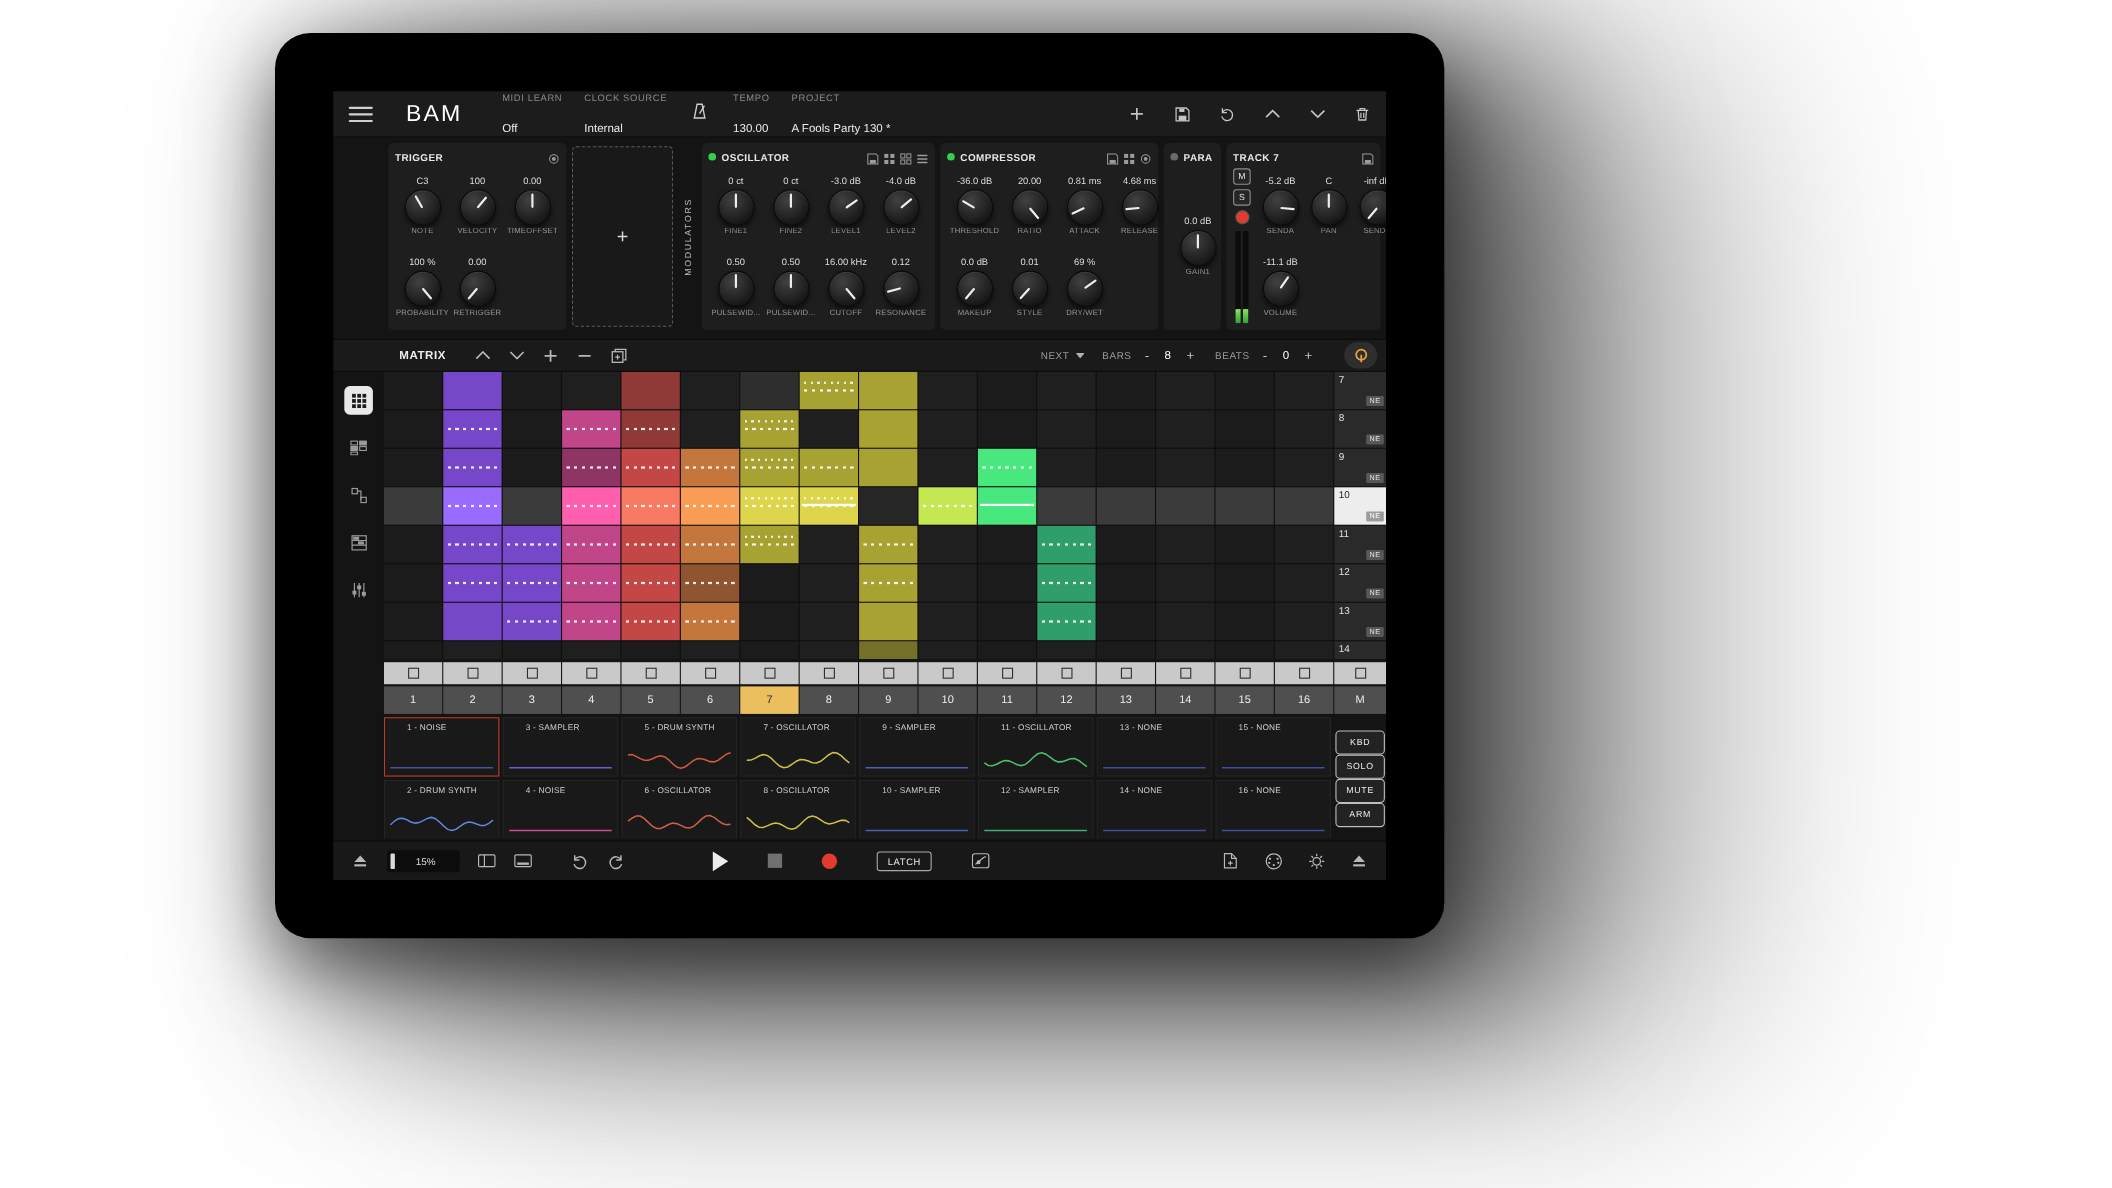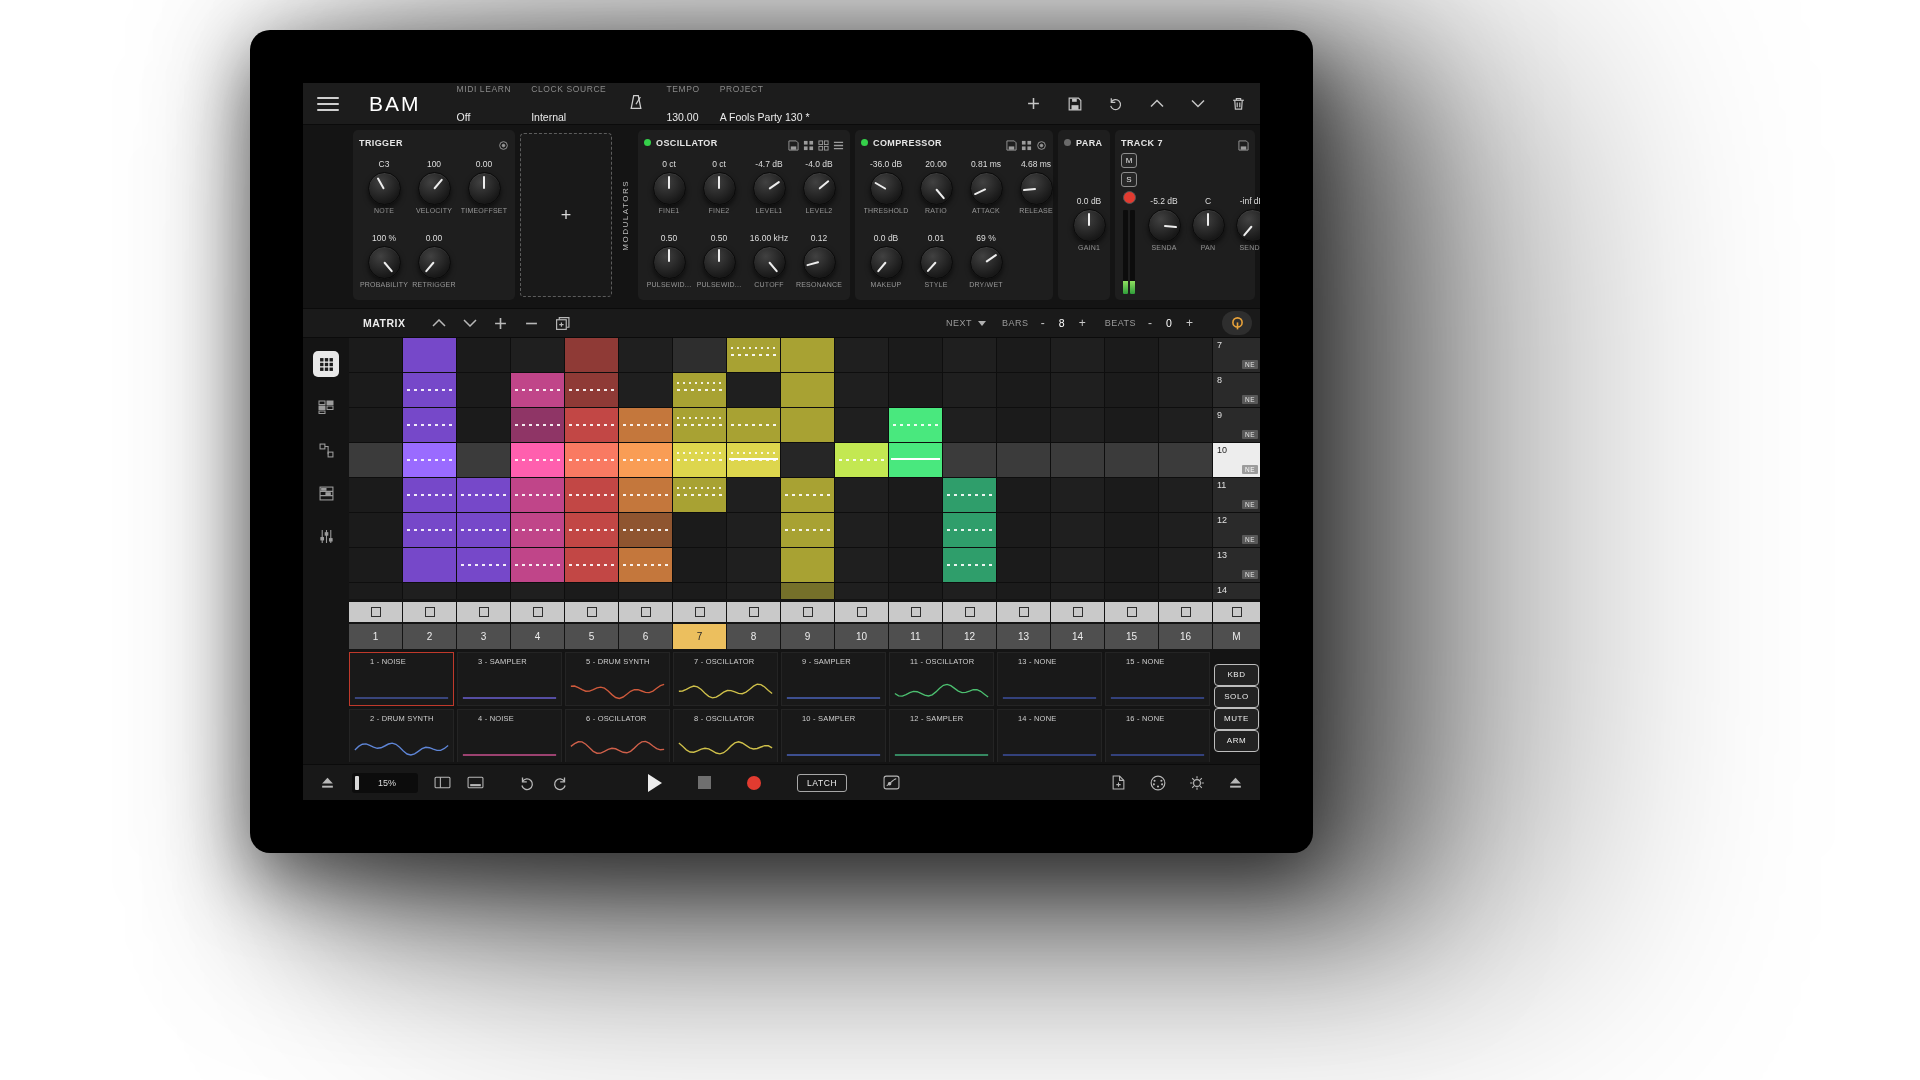--- a/index.html
+++ b/index.html
@@ -1,18 +1,18 @@
 <!DOCTYPE html>
 <html><head>
 <meta charset="utf-8">
 <style>
   *{box-sizing:border-box;margin:0;padding:0}
   html,body{width:1920px;height:1080px;background:#ffffff;font-family:"Liberation Sans",sans-serif;overflow:hidden}
   .stage{position:relative;width:1920px;height:1080px}
-  .device-frame{position:absolute;left:250px;top:30px;width:1063px;height:823px;background:#000;border-radius:20px;padding:53px;
+  .device-frame{position:absolute;left:250px;top:30px;width:1063px;height:823px;background:#000;border-radius:32px;padding:53px;
     box-shadow:60px 40px 140px 30px rgba(0,0,0,.50), 200px 60px 260px 40px rgba(0,0,0,.35), 0 25px 70px rgba(0,0,0,.5);}
   .app{width:957px;height:717px;background:#141414;display:flex;flex-direction:column;overflow:hidden;color:#ddd}
 
   
   .topbar{height:42px;background:#1c1c1c;display:flex;align-items:center;padding:0 14px;gap:20px;border-bottom:1px solid #0b0b0b;flex:none}
   .hamburger{width:22px;display:flex;flex-direction:column;gap:4px;cursor:pointer}
   .hamburger span{height:2px;background:#cfcfcf;border-radius:1px}
   .logo{font-size:21px;color:#fff;letter-spacing:2px;margin:0 16px 0 10px;font-weight:400}
   .tb-field{display:flex;flex-direction:column;gap:17px}
   .tb-label{font-size:8.5px;color:#8a8a8a;letter-spacing:.6px}
@@ -46,21 +46,21 @@
   .panel.comp{width:198px}.panel.comp .kgrid{grid-template-columns:repeat(4,1fr)}
   .panel.para{width:52px;overflow:hidden}.panel.para .kgrid{grid-template-columns:1fr}
   .panel.track7{width:140px;margin-left:auto}
   .t7-body{display:flex;gap:5px;flex:1}
   .t7-strip{width:20px;display:flex;flex-direction:column;align-items:center;gap:4px;padding-top:2px}
   .ms-btn{width:16px;height:15px;border:1px solid #8d8d8d;border-radius:3px;color:#e2e2e2;font-size:8px;display:flex;align-items:center;justify-content:center;background:#262626;cursor:pointer}
   .rec-dot{width:13px;height:13px;border-radius:50%;background:#e23b30;border:1px solid #555;cursor:pointer;flex:none}
   .meter{display:flex;gap:2px;flex:1;padding:2px 0}
   .mbar{width:5px;background:#0c0c0c;border-radius:1px;position:relative;overflow:hidden;height:100%}
   .mbar::after{content:"";position:absolute;bottom:0;left:0;right:0;height:16%;background:linear-gradient(#8fe060,#2f9e3a)}
-  .panel.track7 .kgrid{grid-template-columns:repeat(4,1fr);flex:1}
+  .panel.track7 .kgrid{grid-template-columns:repeat(3,1fr);flex:1}
   .panel.track7 .kcell{width:44px}
 
   
   .mtoolbar{height:30px;flex:none;background:#1a1a1a;display:flex;align-items:center;padding:0 8px 0 60px;gap:16px;border-top:1px solid #0b0b0b;border-bottom:1px solid #0b0b0b}
   .mt-title{font-size:10.5px;color:#ececec;font-weight:bold;letter-spacing:.5px;margin-right:10px}
   .mt-icon{width:15px;height:13px;color:#b8b8b8;display:flex;align-items:center;justify-content:center;cursor:pointer}
   .mt-group{display:flex;align-items:center;gap:9px}
   .mt-label{font-size:9px;color:#9a9a9a;letter-spacing:.5px}
   .mt-value{font-size:10.5px;color:#fff;min-width:10px;text-align:center}
   .mt-btn{font-size:12px;color:#c8c8c8;cursor:pointer;padding:0 3px}
@@ -287,21 +287,21 @@
                 <div class="klabel">FINE1</div>
               </div>
               <div class="kcell">
                 <div class="kval">0 ct</div>
                 <div class="knob">
                   <div class="ind" style="transform:rotate(180deg)"></div>
                 </div>
                 <div class="klabel">FINE2</div>
               </div>
               <div class="kcell">
-                <div class="kval">-4.7 dB</div>
+                <div class="kval">-3.0 dB</div>
                 <div class="knob">
                   <div class="ind" style="transform:rotate(235deg)"></div>
                 </div>
                 <div class="klabel">LEVEL1</div>
               </div>
               <div class="kcell">
                 <div class="kval">-4.0 dB</div>
                 <div class="knob">
                   <div class="ind" style="transform:rotate(230deg)"></div>
                 </div>

